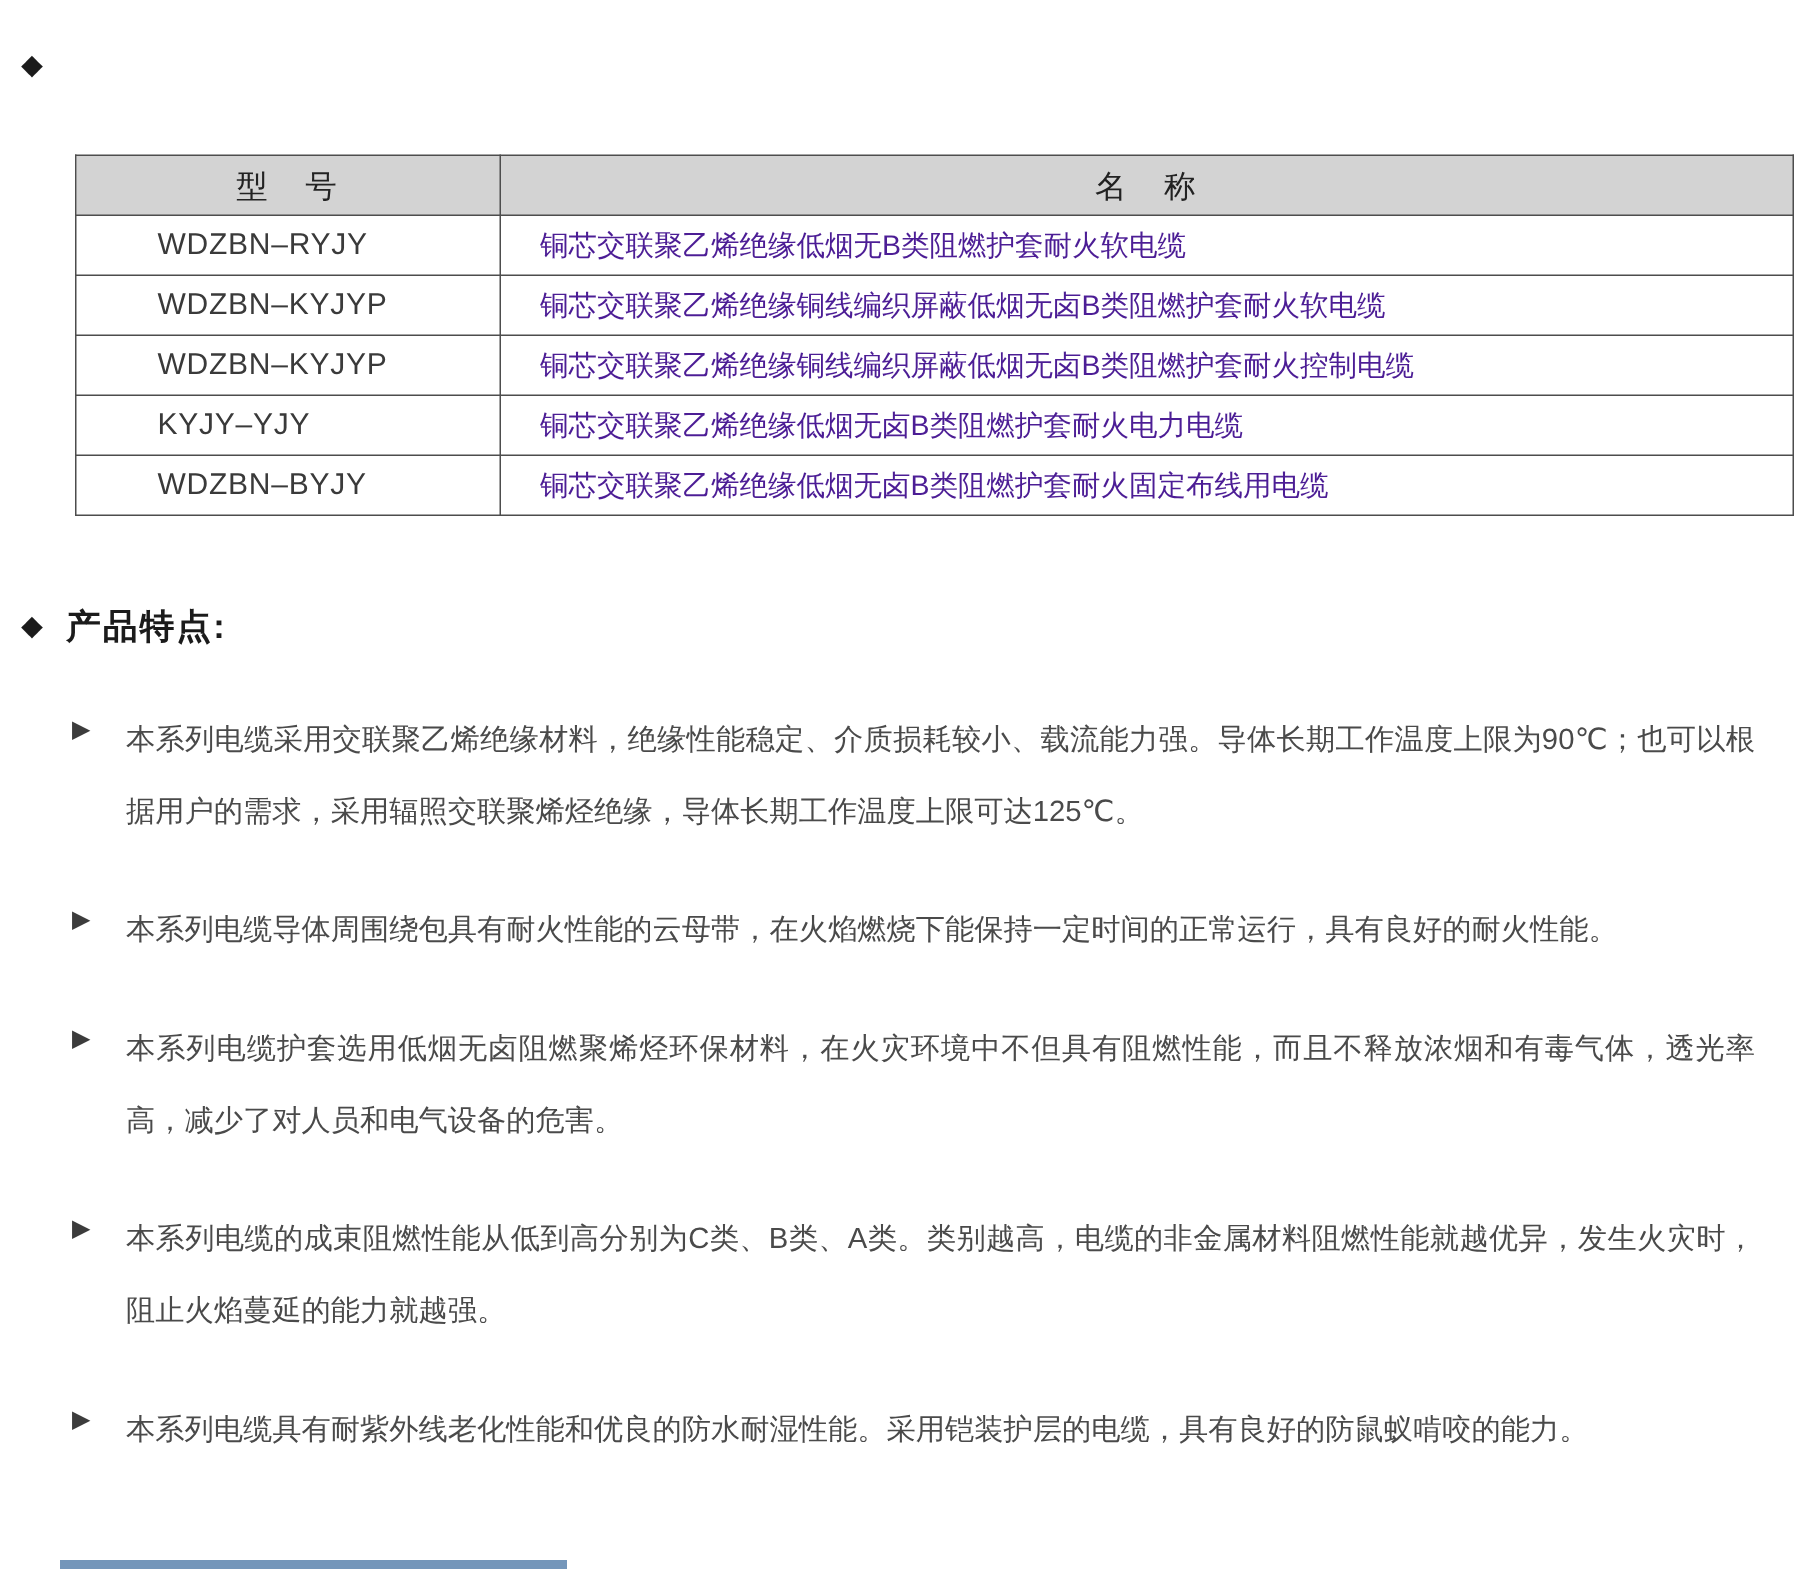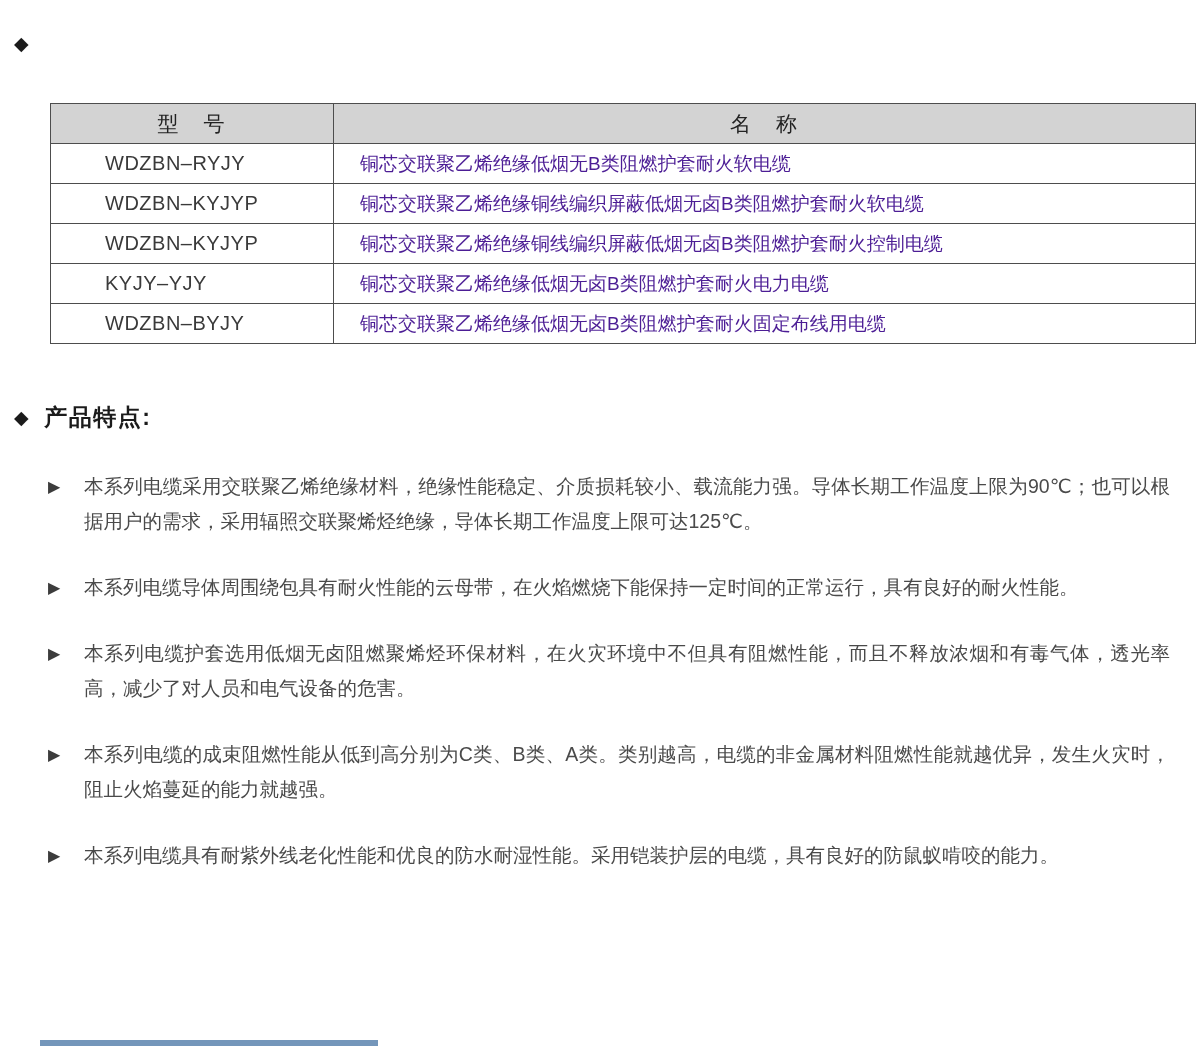--- a/index.html
+++ b/index.html
@@ -72,21 +72,21 @@
   }
   .feature .tri {
     flex: 0 0 36px;
     width: 36px;
     font-size: 16px;
     line-height: 35px;
     color: #3c3c3c;
   }
   .feature .feature-text {
     font-size: 19.5px;
-    line-height: 35px;
+    line-height: 48px;
     color: #4a4a4a;
     text-align: justify;
     width: 1086px;
   }
 
   .footer-bar {
     position: absolute;
     left: 40px;
     bottom: 3px;
     width: 338px;

